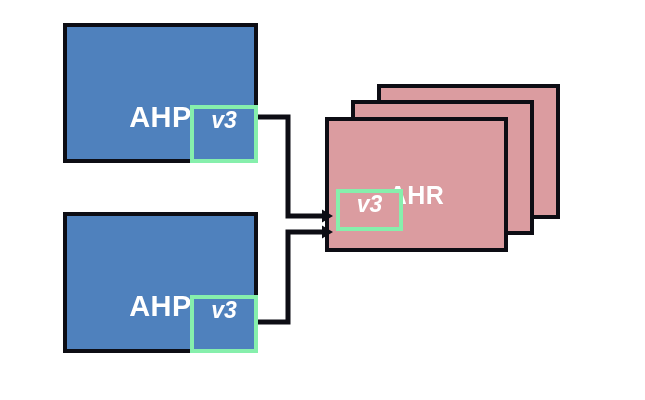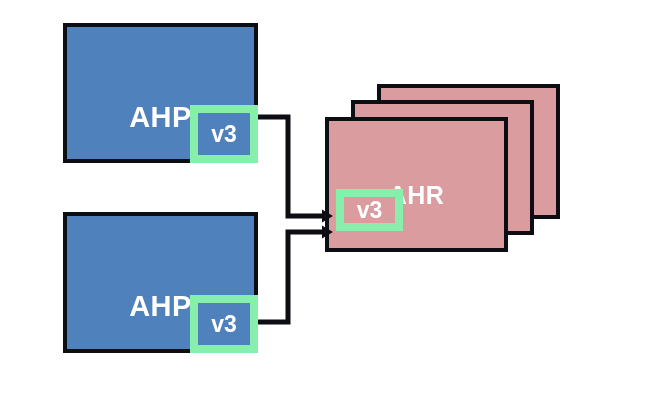--- a/index.html
+++ b/index.html
@@ -52,28 +52,28 @@
     font-size: 25px;
     left: 50%;
     transform: translateX(-50%);
     top: 62px;
   }
 
   
   .v3-chip {
     position: absolute;
     box-sizing: border-box;
-    border: 8px solid #86efac;
+    border: 4px solid #86efac;
     display: flex;
-    align-items: center;
     justify-content: center;
     color: #ffffff;
     font-weight: bold;
     font-size: 23px;
     line-height: 1;
+    font-style: italic;
   }
   .v3-on-blue {
     right: -4px;
     bottom: -4px;
     width: 68px;
     height: 58px;
     background: #4f81bd;
   }
   .v3-on-pink {
     left: 7px;

